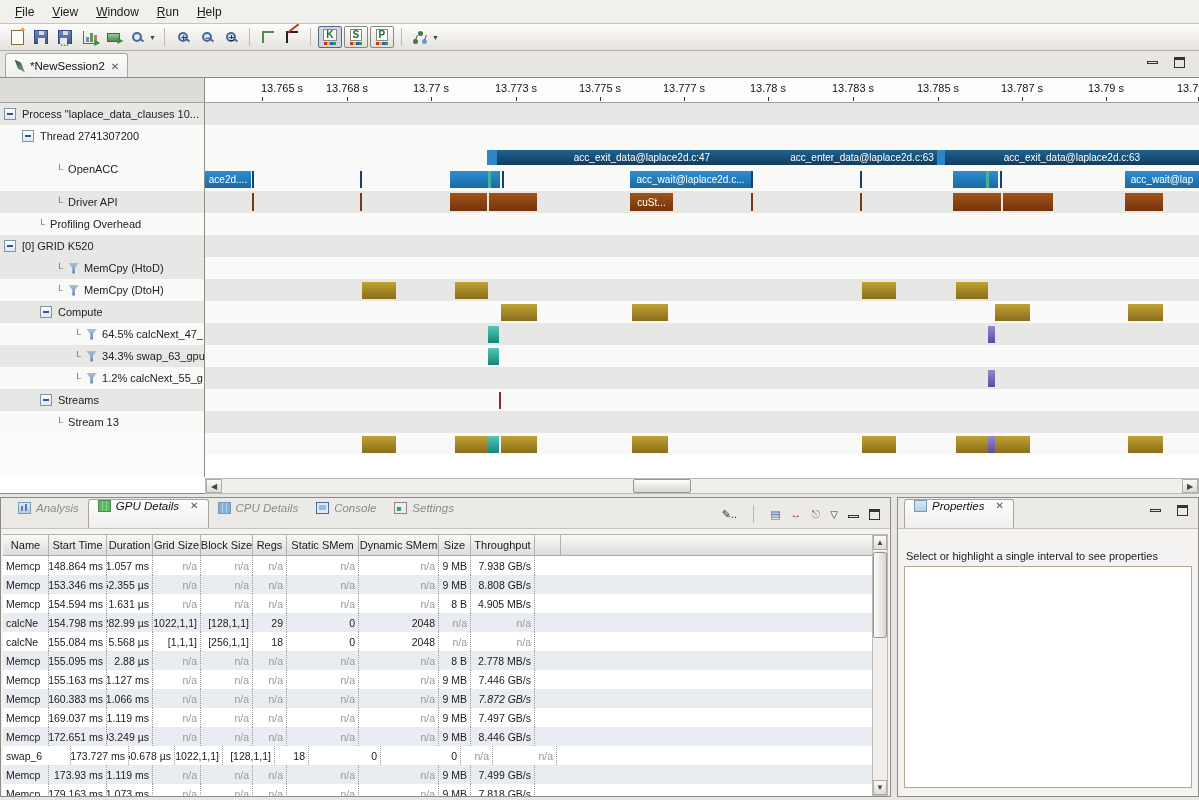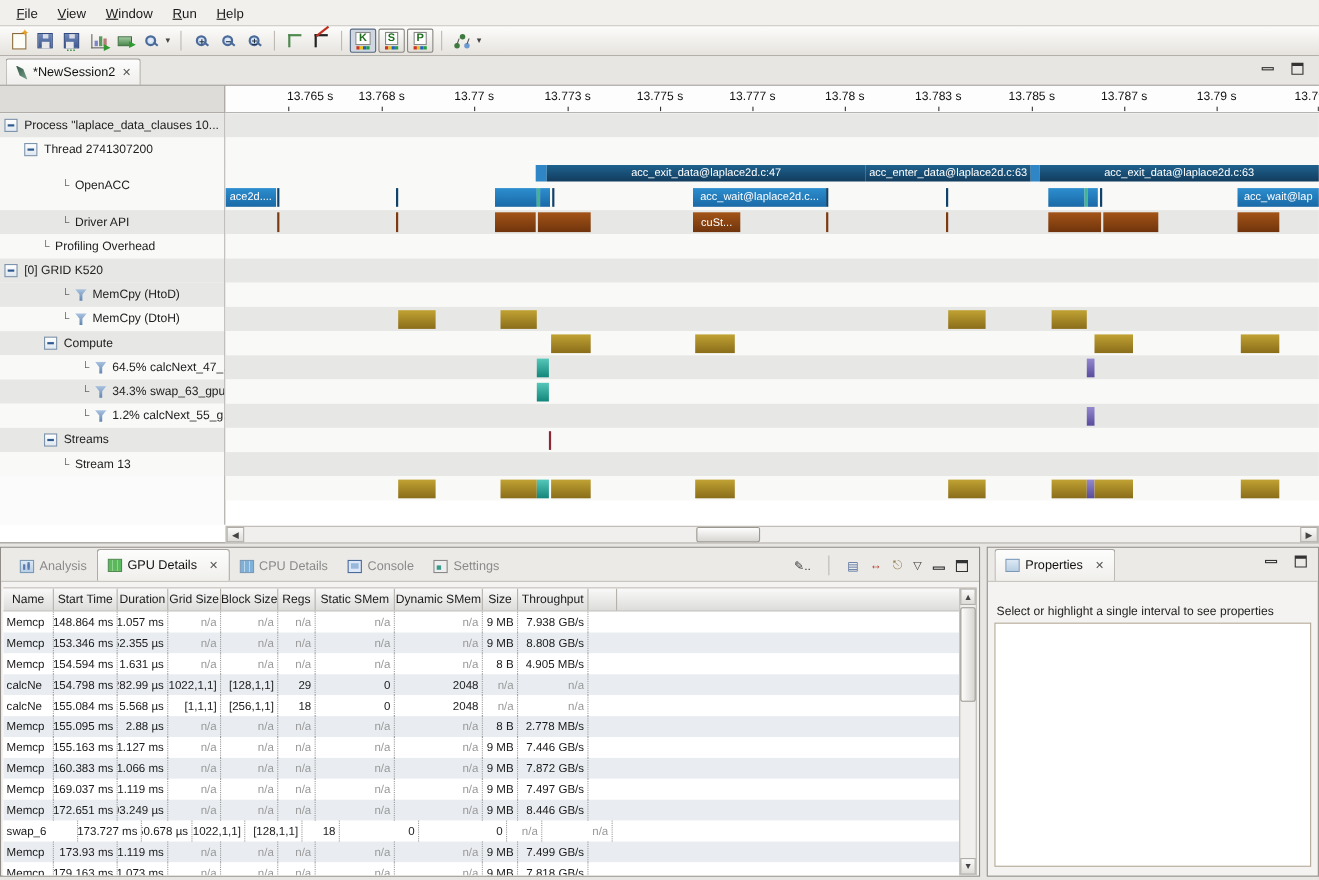--- a/index.html
+++ b/index.html
@@ -109,21 +109,21 @@
     border:1px solid #b0ada7; display:flex; align-items:center; justify-content:center; font-size:8px; color:#444; }
   #hs-left { left:0; } #hs-right { right:0; }
   #hs-thumb { position:absolute; left:43%; top:0; width:58px; height:14px;
     background:linear-gradient(#fdfdfd,#d8d6d2); border:1px solid #9a978f; border-radius:2px; }
 
   
   .panel { position:absolute; background:#fcfcfc; border:1px solid #8f8c87; }
   #bl { left:0; top:497px; width:891px; height:300px; background:#f4f3f1; overflow:hidden; }
   .ptabrow { position:relative; width:100%; height:31px; background:#eceae7; border-bottom:1px solid #c5c2bc;
     display:flex; align-items:flex-end; padding-left:8px; }
-  .btab { height:26px; display:flex; align-items:center; padding:0 9px; font-size:11.5px; color:#8a8a8a; gap:5px; }
+  .btab { height:26px; display:flex; padding:0 9px; font-size:11.5px; color:#8a8a8a; gap:5px;font-style:italic; }
   .btab.active { background:linear-gradient(#fdfdfd,#f0efec); border:1px solid #a8a5a0; border-bottom:none;
     border-radius:3px 3px 0 0; color:#111; height:29px; }
   .ticon { width:13px; height:12px; display:inline-block; border:1px solid #7a9ab8; background:
     linear-gradient(#dce8f4,#b8cfe4); position:relative; }
   .ticon.green { border-color:#4f8a4f; background:repeating-linear-gradient(90deg,#5cb85c 0 3px,#8fd48f 3px 4px); }
   .ticon.bluegrid { background:repeating-linear-gradient(90deg,#7fb0d8 0 3px,#b8d4ea 3px 4px); }
   .ticon.console { border-color:#4a6a9a; background:#dce8f8; }
   .ticon.console:after { content:""; position:absolute; left:2px; top:2px; right:2px; height:5px; background:#9ab8dc; }
   .ticon.settings { border-color:#888; background:#eee; }
   .ticon.settings:after { content:""; position:absolute; left:2px; bottom:2px; width:4px; height:4px; background:#3a9a8a; }
@@ -594,21 +594,21 @@
         <div class="trow stripe">
           <span class="td left" style="width: 46px;">Memcp</span>
           <span class="td" style="width: 58px;">160.383 ms</span>
           <span class="td" style="width: 46px; text-align: right;">1.066 ms</span>
           <span class="td na" style="width: 48px;">n/a</span>
           <span class="td na" style="width: 52px;">n/a</span>
           <span class="td na" style="width: 34px;">n/a</span>
           <span class="td na" style="width: 72px;">n/a</span>
           <span class="td na" style="width: 80px;">n/a</span>
           <span class="td" style="width: 32px;">9 MB</span>
-          <span class="td" style="width: 64px;">7.872 GB/s</span>
+          <span class="td" style="width: 64px; font-style: italic;">7.872 GB/s</span>
         </div>
         <div class="trow">
           <span class="td left" style="width: 46px;">Memcp</span>
           <span class="td" style="width: 58px;">169.037 ms</span>
           <span class="td" style="width: 46px;">1.119 ms</span>
           <span class="td na" style="width: 48px;">n/a</span>
           <span class="td na" style="width: 52px;">n/a</span>
           <span class="td na" style="width: 34px;">n/a</span>
           <span class="td na" style="width: 72px;">n/a</span>
           <span class="td na" style="width: 80px;">n/a</span>

